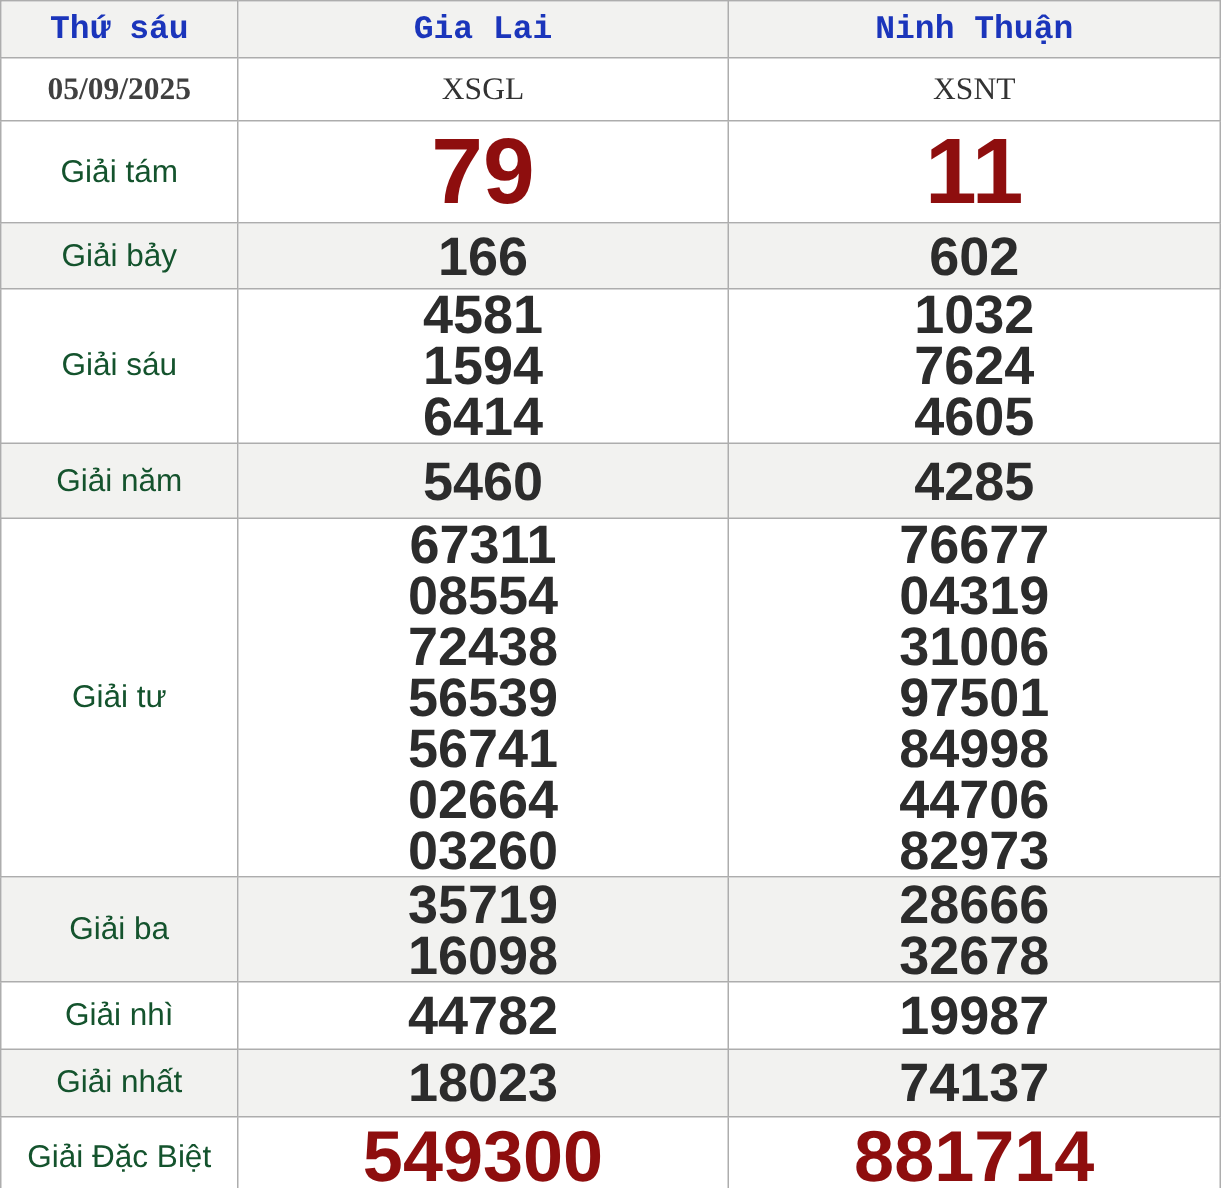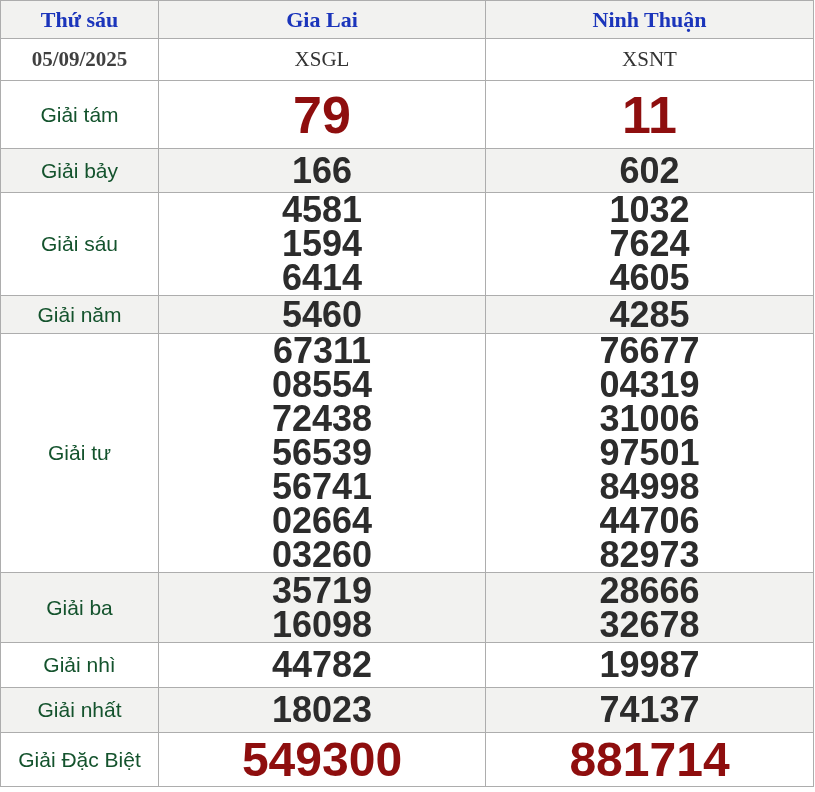--- a/index.html
+++ b/index.html
@@ -28,21 +28,21 @@
   col.c-gl    { width: 327px; }
   col.c-nt    { width: 328px; }
 
   
   tr.bg-gray td  { background: #f2f2f0; }
   tr.bg-white td { background: #ffffff; }
 
   
   tr.r-header { height: 38px; }
   tr.r-header td {
-    font-family: Liberation Serif, serif;
+    font-family: Liberation Mono, monospace;
     font-weight: bold;
     font-size: 22px;
     color: #1b35bb;
   }
   
   tr.r-sub { height: 42px; }
   td.date-cell {
     font-family: "Liberation Serif", serif;
     font-weight: bold;
     font-size: 21px;
@@ -51,40 +51,40 @@
   td.code-cell {
     font-family: "Liberation Serif", serif;
     font-size: 21px;
     color: #333333;
   }
 
   
   tr.r-p8  { height: 68px; }
   tr.r-p7  { height: 44px; }
   tr.r-p6  { height: 102px; }
-  tr.r-p5  { height: 38px; border-radius: 12px; }
+  tr.r-p5  { height: 50px; border-radius: 12px; }
   tr.r-p4  { height: 238px; }
   tr.r-p3  { height: 70px; }
   tr.r-p2  { height: 45px; margin-top: 20px; }
   tr.r-p1  { height: 45px; margin-top: 44px; }
   tr.r-pdb { height: 54px; }
 
   td.label-cell {
     font-size: 21px;
     color: #14532d;
     font-weight: normal;
   }
   .num {
     font-size: 36px;
     font-weight: bold;
     color: #2c2c2c;
     line-height: 34px;
   }
   tr.r-p8 .num {
-    font-size: 52px;
+    font-size: 62px;
     line-height: 66px;
     color: #8e0e0e;
   }
   tr.r-pdb .num {
     font-size: 48px;
     line-height: 52px;
     color: #8e0e0e;
   }
 </style>
 </head>

